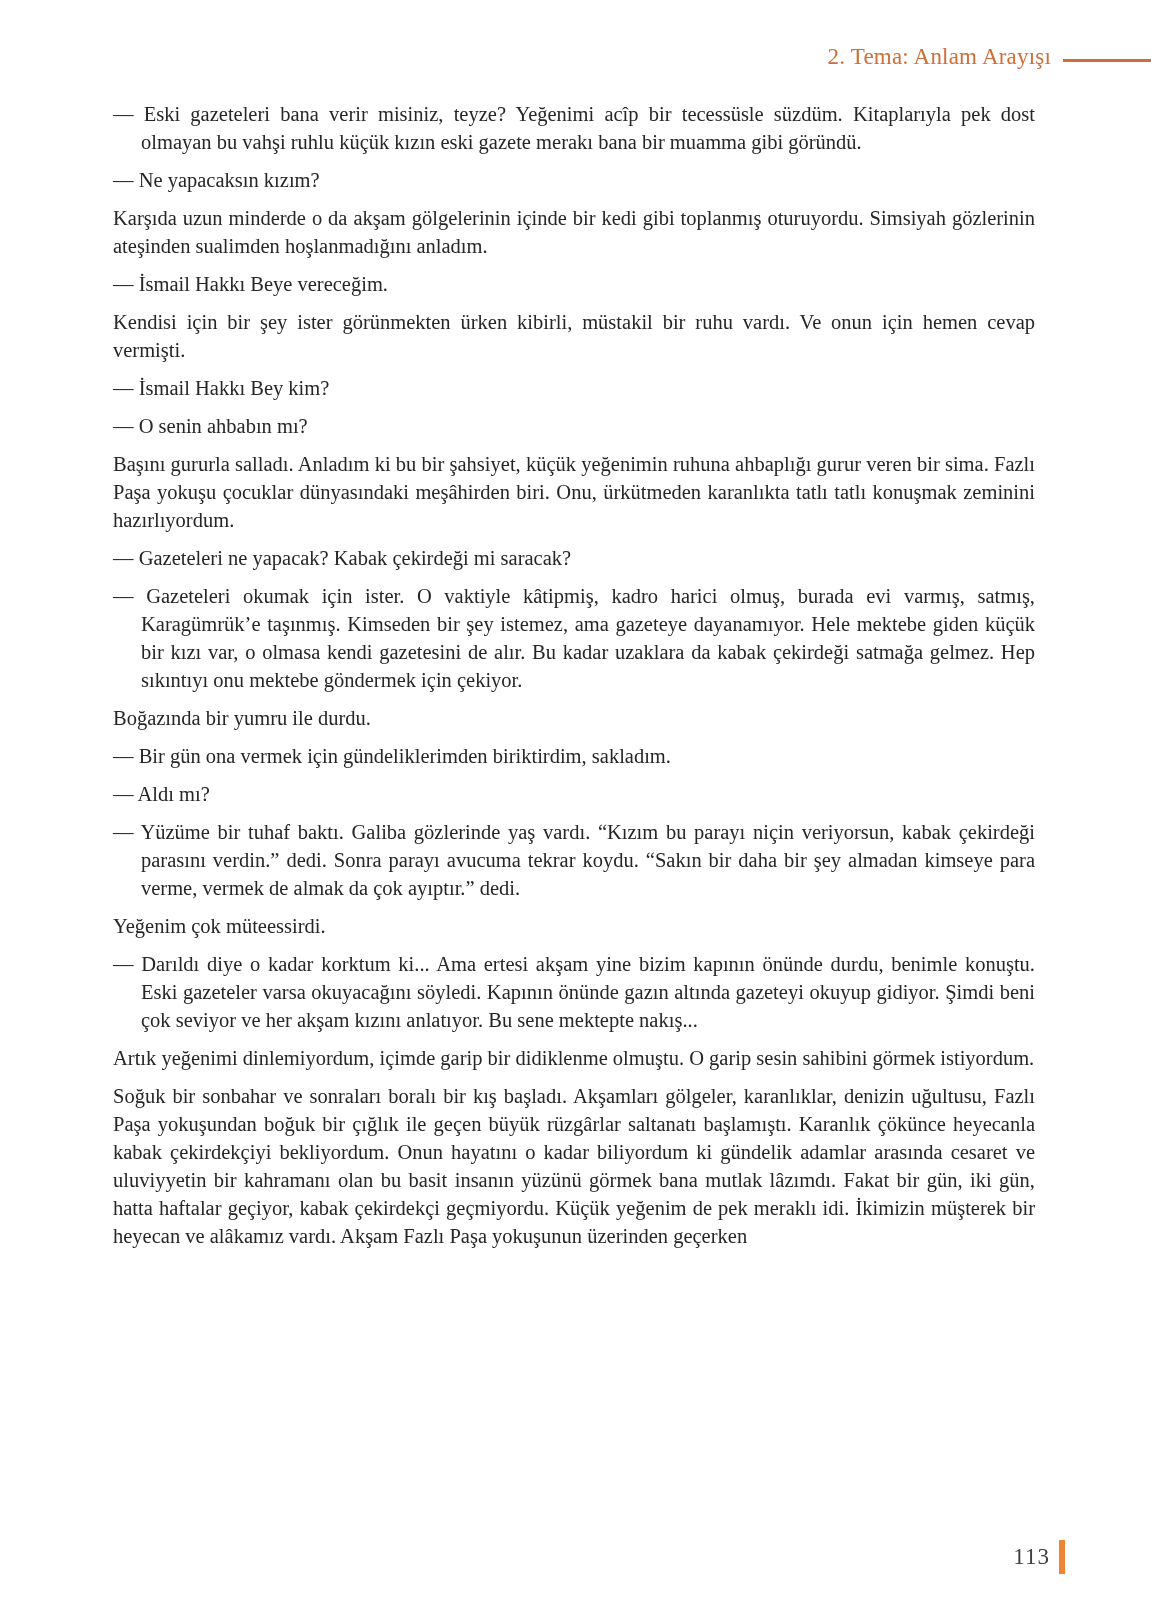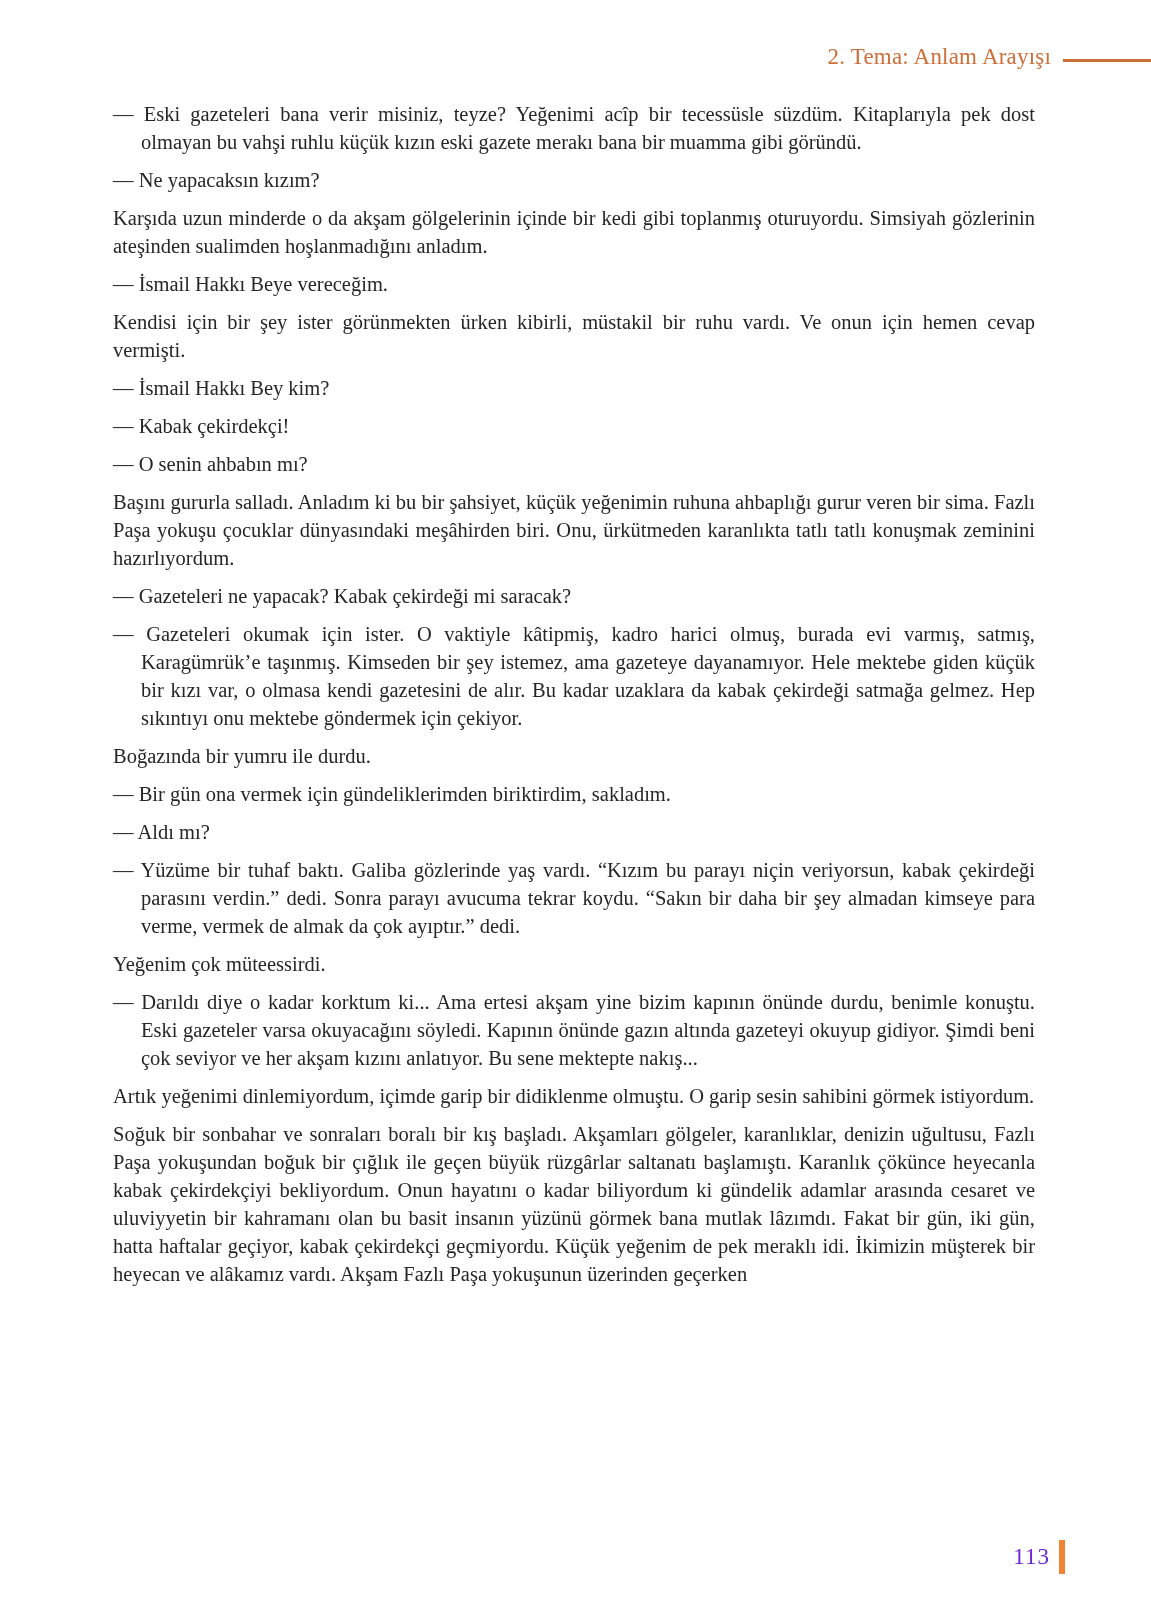--- a/index.html
+++ b/index.html
@@ -55,21 +55,21 @@
   }
   .page-footer {
     position: absolute;
     right: 86px;
     bottom: 50px;
     display: flex;
     align-items: center;
   }
   .page-number {
     font-size: 23px;
-    color: #6d28d9;
+    color: #404040;
     letter-spacing: 1px;
   }
   .page-number-bar {
     width: 6px;
     height: 34px;
     background: var(--accent-bar);
     margin-left: 9px;
   }
 </style>
 </head>
@@ -82,21 +82,20 @@
     <span class="header-rule"></span>
   </div>
 
   <div class="story-text" id="story-text">
       <p class="dialogue">— Eski gazeteleri bana verir misiniz, teyze? Yeğenimi acîp bir tecessüsle süzdüm. Kitaplarıyla pek dost olmayan bu vahşi ruhlu küçük kızın eski gazete merakı bana bir muamma gibi göründü.</p>
       <p class="dialogue">— Ne yapacaksın kızım?</p>
       <p class="narrative">Karşıda uzun minderde o da akşam gölgelerinin içinde bir kedi gibi toplanmış oturuyordu. Simsiyah gözlerinin ateşinden sualimden hoşlanmadığını anladım.</p>
       <p class="dialogue">— İsmail Hakkı Beye vereceğim.</p>
       <p class="narrative">Kendisi için bir şey ister görünmekten ürken kibirli, müstakil bir ruhu vardı. Ve onun için hemen cevap vermişti.</p>
       <p class="dialogue">— İsmail Hakkı Bey kim?</p>
-      <p class="dialogue">— Kabak çekirdekçi!</p>
       <p class="dialogue">— O senin ahbabın mı?</p>
       <p class="narrative">Başını gururla salladı. Anladım ki bu bir şahsiyet, küçük yeğenimin ruhuna ahbaplığı gurur veren bir sima. Fazlı Paşa yokuşu çocuklar dünyasındaki meşâhirden biri. Onu, ürkütmeden karanlıkta tatlı tatlı konuşmak zeminini hazırlıyordum.</p>
       <p class="dialogue">— Gazeteleri ne yapacak? Kabak çekirdeği mi saracak?</p>
       <p class="dialogue">— Gazeteleri okumak için ister. O vaktiyle kâtipmiş, kadro harici olmuş, burada evi varmış, satmış, Karagümrük’e taşınmış. Kimseden bir şey istemez, ama gazeteye dayanamıyor. Hele mektebe giden küçük bir kızı var, o olmasa kendi gazetesini de alır. Bu kadar uzaklara da kabak çekirdeği satmağa gelmez. Hep sıkıntıyı onu mektebe göndermek için çekiyor.</p>
       <p class="narrative">Boğazında bir yumru ile durdu.</p>
       <p class="dialogue">— Bir gün ona vermek için gündeliklerimden biriktirdim, sakladım.</p>
       <p class="dialogue">— Aldı mı?</p>
       <p class="dialogue">— Yüzüme bir tuhaf baktı. Galiba gözlerinde yaş vardı. “Kızım bu parayı niçin veriyorsun, kabak çekirdeği parasını verdin.” dedi. Sonra parayı avucuma tekrar koydu. “Sakın bir daha bir şey almadan kimseye para verme, vermek de almak da çok ayıptır.” dedi.</p>
       <p class="narrative">Yeğenim çok müteessirdi.</p>
       <p class="dialogue">— Darıldı diye o kadar korktum ki... Ama ertesi akşam yine bizim kapının önünde durdu, benimle konuştu. Eski gazeteler varsa okuyacağını söyledi. Kapının önünde gazın altında gazeteyi okuyup gidiyor. Şimdi beni çok seviyor ve her akşam kızını anlatıyor. Bu sene mektepte nakış...</p>

